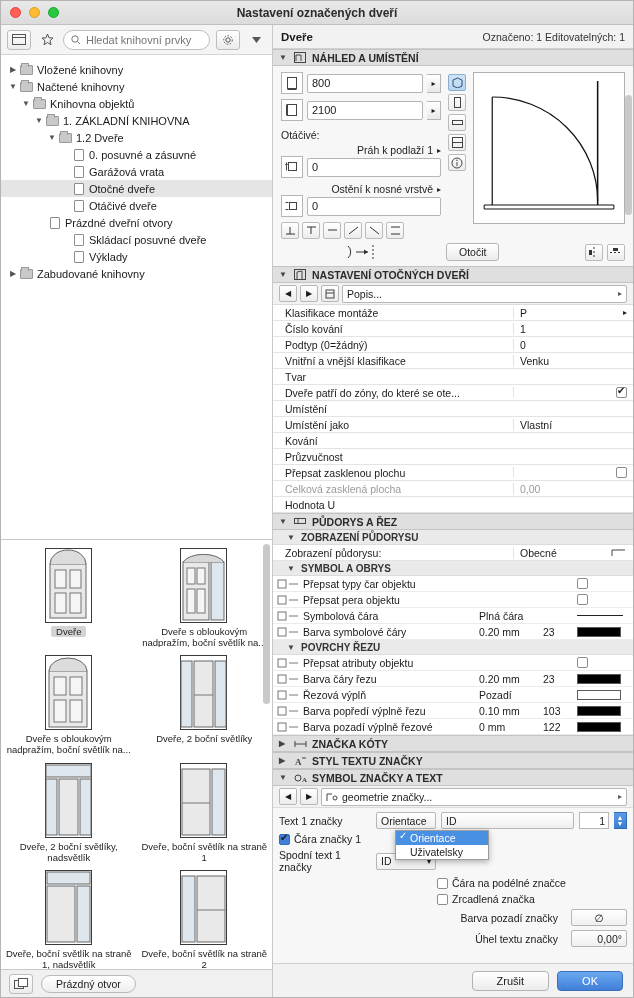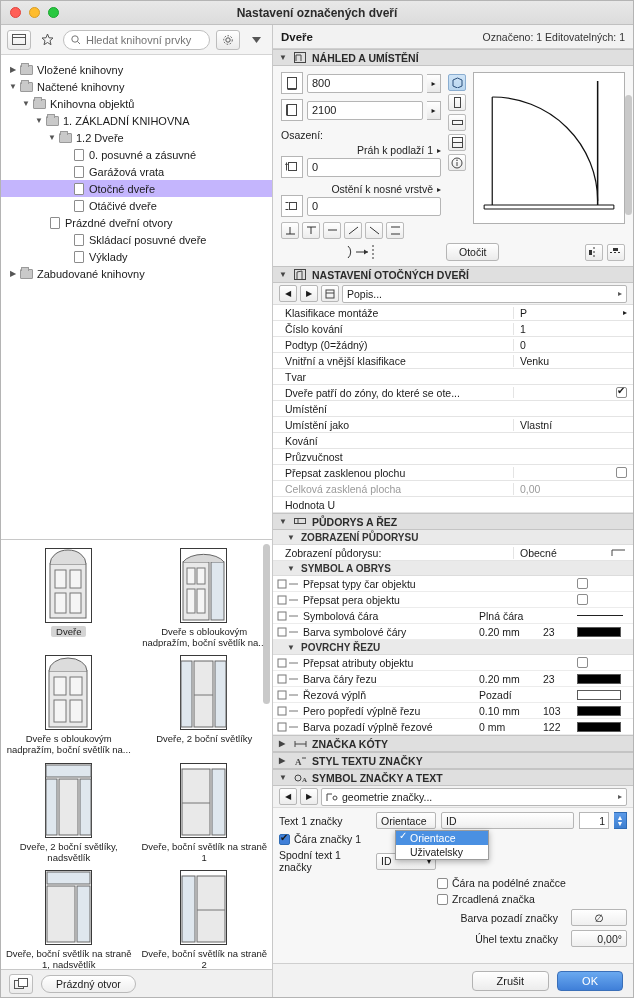--- a/index.html
+++ b/index.html
@@ -73,21 +73,21 @@
   }
   
   .tree {
     flex: 1 1 auto; overflow: hidden; padding: 6px 0 0 0;
     min-height: 0;
   }
   .trow {
     display: flex; align-items: center; height: 17px; padding-left: 6px;
     font-size: 11px; white-space: nowrap;
   }
-  .trow.sel { background: #c4b5fd; }
+  .trow.sel { background: #e5e5e5; }
   .tw { width: 12px; display: inline-block; text-align: center; color: #555; font-size: 8px; }
   .ticon { width: 15px; display: inline-flex; justify-content: center; margin-right: 3px; }
   .bold { font-weight: normal; }
 
   
   .folder { width: 13px; height: 10px; background: #c9c9c9; border: 1px solid #9a9a9a; border-radius: 1px; position: relative; }
   .folder:before { content:""; position:absolute; top:-3px; left:0; width:6px; height:3px; background:#c9c9c9; border:1px solid #9a9a9a; border-bottom:none; border-radius:1px 1px 0 0;}
   .doc { width: 10px; height: 12px; background: #fff; border: 1px solid #8c8c8c; border-radius: 1px; }
 
   
@@ -516,21 +516,21 @@
             <div class="fieldrow">
               <div class="glyph">
                 <svg width="14" height="14">
                     <rect x="2.5" y="1.5" width="9" height="11" fill="none" stroke="#444"></rect>
                     <line x1="1.5" y1="1.5" x2="1.5" y2="12.5" stroke="#444"></line>
                   </svg>
               </div>
               <div class="numfield">2100</div>
               <div class="stepper">▸</div>
             </div>
-            <div class="lbl" style="margin:8px 0 3px 0;">Osazení:</div>
+            <div class="lbl" style="margin:8px 0 3px 0;">Otáčivé:</div>
             <div class="minilabel" style="display:flex;justify-content:flex-end;align-items:center;gap:4px;">
               <span>Práh k podlaží 1</span>
               <span style="font-size:8px;">▸</span>
             </div>
             <div class="fieldrow">
               <div class="glyph">
                 <svg width="14" height="14">
                     <rect x="3.5" y="2.5" width="8" height="8" fill="none" stroke="#444"></rect>
                     <line x1="1.5" y1="2.5" x2="1.5" y2="10.5" stroke="#444"></line>
                     <polygon points="1.5,2.5 0,5 3,5" fill="#444"></polygon>
@@ -905,21 +905,21 @@
                 <span class="swatch" style="background:#fff"></span>
               </div>
             </div>
             <div class="prow">
               <div class="ic">
                 <svg width="22" height="10">
                   <rect x="1" y="1" width="8" height="8" fill="none" stroke="#777"></rect>
                   <line x1="12" y1="5" x2="21" y2="5" stroke="#777"></line>
                 </svg>
               </div>
-              <div class="nm">Pero popředí výplně řezu</div>
+              <div class="nm">Barva popředí výplně řezu</div>
               <div class="v1">0.10 mm</div>
               <div class="v2">103</div>
               <div class="v3">
                 <span class="pen"></span>
               </div>
             </div>
             <div class="prow">
               <div class="ic">
                 <svg width="22" height="10">
                   <rect x="1" y="1" width="8" height="8" fill="none" stroke="#777"></rect>

